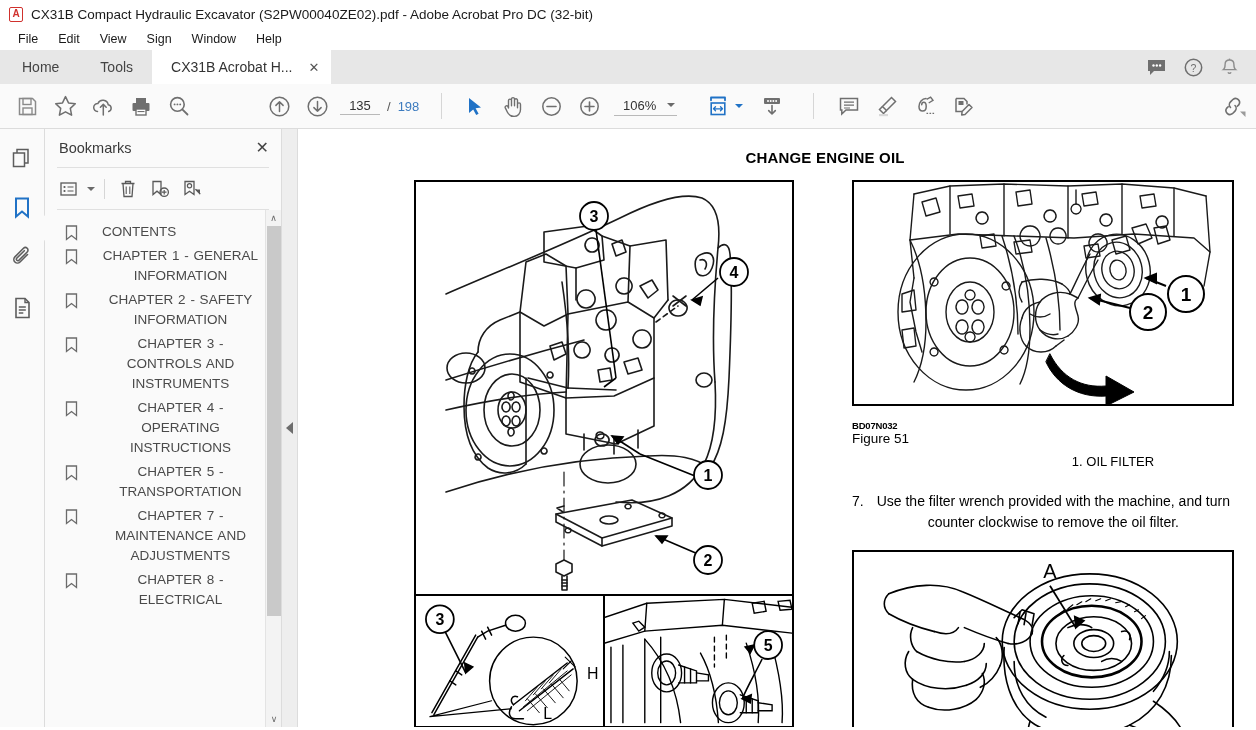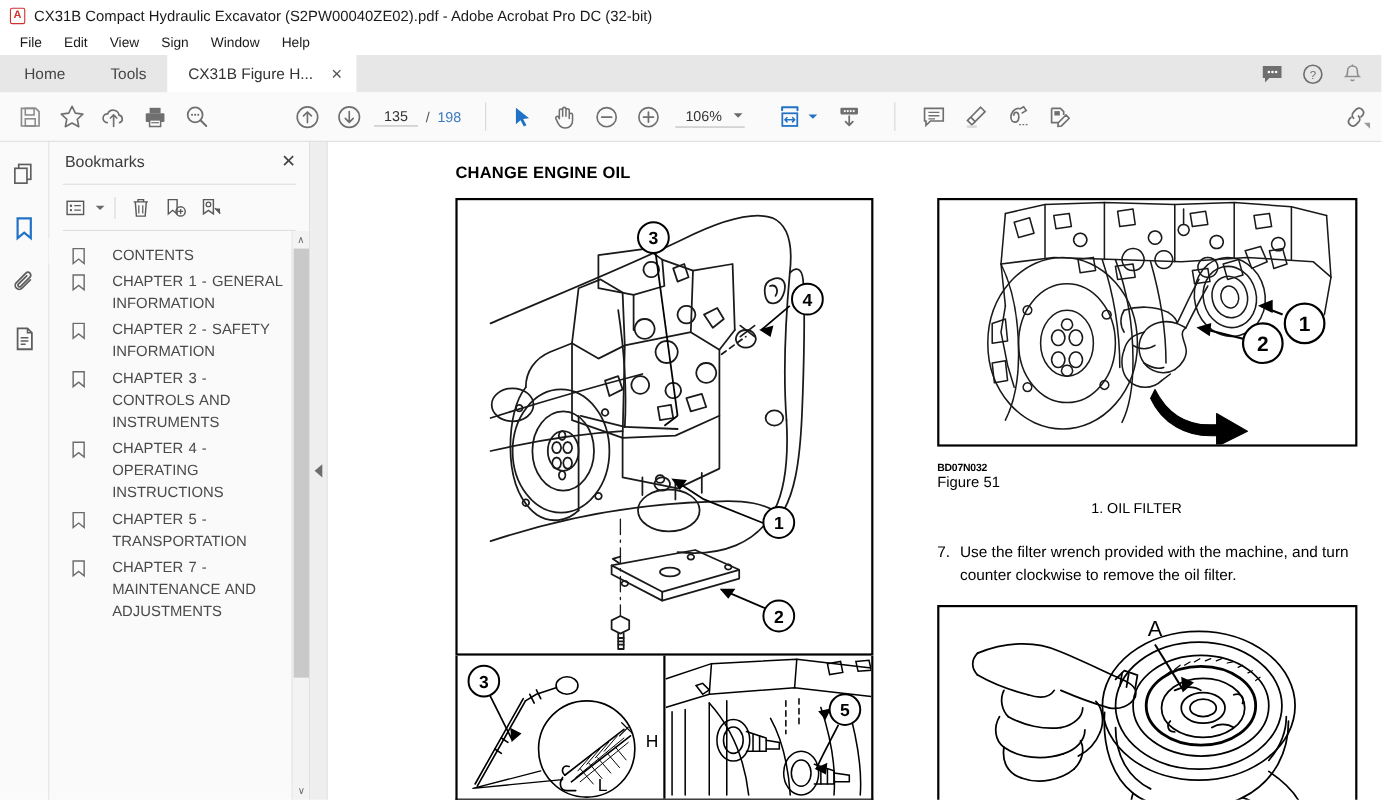--- a/index.html
+++ b/index.html
@@ -75,21 +75,21 @@
   .zoombox{
     display:flex;align-items:center;gap:5px;border-bottom:1px solid #b9b9b9;
     padding:1px 2px 2px 6px; margin-left:6px;
   }
   .zoomval{ font-size:13px;color:#333;min-width:36px;text-align:right;}
   .caret{ width:0;height:0;border-left:4px solid transparent;border-right:4px solid transparent;
           border-top:4.5px solid #6a6a6a; margin-left:6px;}
   .caret.blue{ border-top-color:#2072c6;}
 
   
-  .body{ display:flex; height:598px; }
+  .body{ display:flex; height:598px;text-align:center; }
 
   
   .rail{
     width:45px;background:#fafafa;border-right:1px solid #dcdcdc;
     display:flex;flex-direction:column;align-items:center;padding-top:14px;gap:20px;
     position:relative;
   }
   .railbtn{ width:30px;height:30px;display:flex;align-items:center;justify-content:center;color:#5d5d5d;cursor:pointer;}
   .railbtn.active{ color:#2072c6;}
   .rail .nub{
@@ -201,21 +201,21 @@
   <div class="mi">View</div>
   <div class="mi">Sign</div>
   <div class="mi">Window</div>
   <div class="mi">Help</div>
 </div>
 
 <div class="tabstrip">
   <div class="tab home">Home</div>
   <div class="tab">Tools</div>
   <div class="tab active">
-    <span>CX31B Figure H...</span>
+    <span>CX31B Acrobat H...</span>
     <span class="closex">✕</span>
   </div>
   <div class="tb-right">
     <span class="icn">
       <svg width="19" height="17" viewBox="0 0 19 17">
           <path d="M1 1h17v11H7l-4 4v-4H1z" fill="#6f6f6f"></path>
           <circle cx="6.5" cy="6.5" r="1.2" fill="#fff"></circle>
           <circle cx="9.8" cy="6.5" r="1.2" fill="#fff"></circle>
           <circle cx="13.1" cy="6.5" r="1.2" fill="#fff"></circle>
         </svg>
@@ -516,20 +516,28 @@
         </span>
         <span class="bmi-lbl">CHAPTER 5 - TRANSPORTATION</span>
       </div>
       <div class="bmitem">
         <span class="bmi-ico">
           <svg width="13" height="16" viewBox="0 0 13 16">
               <path d="M1.5 1h10v13.5l-5-4-5 4z" fill="none" stroke="#6b6b6b" stroke-width="1.3"></path>
             </svg>
         </span>
         <span class="bmi-lbl">CHAPTER 7 - MAINTENANCE AND ADJUSTMENTS</span>
+      </div>
+      <div class="bmitem">
+        <span class="bmi-ico">
+          <svg width="13" height="16" viewBox="0 0 13 16">
+              <path d="M1.5 1h10v13.5l-5-4-5 4z" fill="none" stroke="#6b6b6b" stroke-width="1.3"></path>
+            </svg>
+        </span>
+        <span class="bmi-lbl">CHAPTER 8 - ELECTRICAL</span>
       </div>
 
       <div class="bmscroll">
         <div class="sb-arrow">∧</div>
         <div class="sb-thumb"></div>
         <div class="sb-arrow sb-bottom">∨</div>
       </div>
     </div>
   </div>
 

